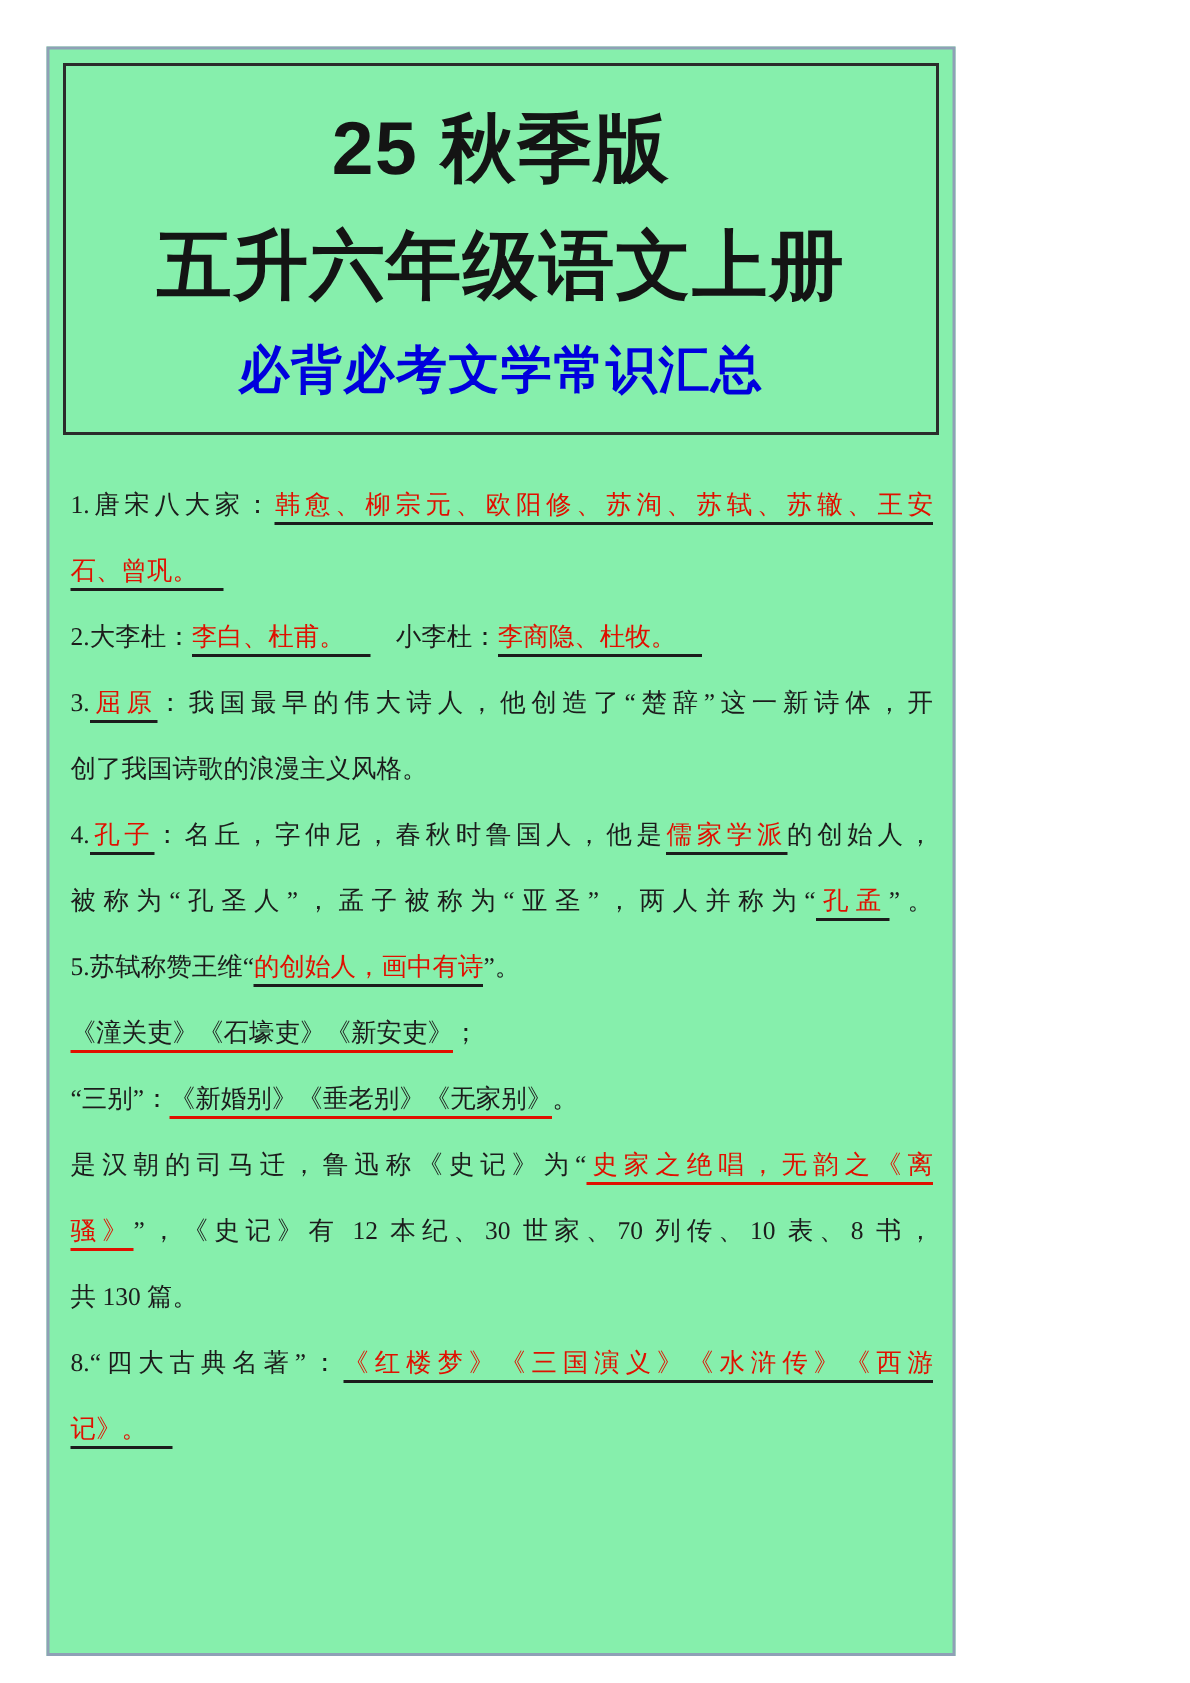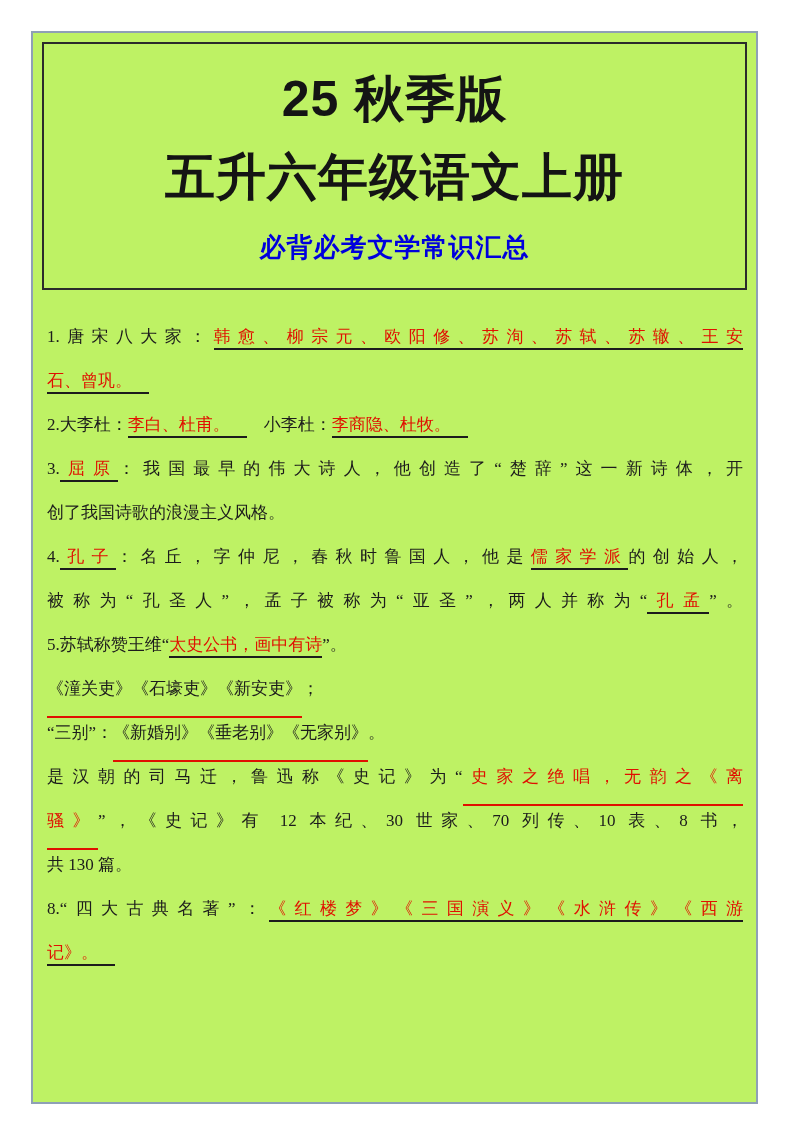--- a/index.html
+++ b/index.html
@@ -6,43 +6,43 @@
   body {
     width:793px; height:1122px;
     background:#ffffff;
     font-family:"Liberation Serif","DejaVu Serif",serif;
     position:relative;
     overflow:hidden;
   }
   .frame {
     position:absolute;
     left:31px; top:31px;
-    width:727px; height:1073px;
+    width:606px; height:1073px;
     border:2px solid var(--frame-color,#8fa0b6);
     box-sizing:border-box;
-    background:#bef264;
+    background:#86efac;
   }
   .header-box {
     margin:9px 9px 0 9px;
     border:2px solid #2b2b2b;
     text-align:center;
     padding:16px 0 20px 0;
   }
   .title-line {
     font-family:"Liberation Sans","DejaVu Sans",sans-serif;
     font-weight:bold;
     font-size:50px;
     line-height:78px;
     color:#141414;
     letter-spacing:1px;
   }
   .subtitle {
     font-family:"Liberation Serif","DejaVu Serif",serif;
     font-weight:bold;
-    font-size:26px;
+    font-size:34px;
     line-height:40px;
     margin-top:12px;
     color:var(--blue-color,#0000dd);
     letter-spacing:1px;
   }
   .content {
     padding:25px 13px 0 14px;
   }
   .line {
     font-size:17px;
@@ -53,40 +53,40 @@
   }
   .line.justify {
     text-align:justify;
     text-align-last:justify;
     white-space:normal;
   }
   .seg { display:inline; }
   .seg-red { color:var(--red-color,#e01000); }
   .seg-black { color:var(--black-color,#1c1c1c);text-align:right; }
   .u-black { border-bottom:2px solid #1c1c1c; padding-bottom:2px; }
-  .u-red { border-bottom:2px solid var(--red-color,#e01000); padding-bottom:18px; }
+  .u-red { border-bottom:2px solid var(--red-color,#e01000); padding-bottom:2px; }
 </style>
 </head>
 <body>
 
 <div class="frame">
   <div class="header-box">
     <div class="title-line">25 秋季版</div>
     <div class="title-line">五升六年级语文上册</div>
     <div class="subtitle">必背必考文学常识汇总</div>
   </div>
   <div class="content" id="content-area">
       <div class="line justify"><span class="seg seg-black">1.唐宋八大家：</span><span class="seg seg-red u-black">韩愈、柳宗元、欧阳修、苏洵、苏轼、苏辙、王安</span></div>
       <div class="line"><span class="seg seg-red u-black">石、曾巩。　</span></div>
       <div class="line"><span class="seg seg-black">2.大李杜：</span><span class="seg seg-red u-black">李白、杜甫。　</span><span class="seg seg-black">　小李杜：</span><span class="seg seg-red u-black">李商隐、杜牧。　</span></div>
       <div class="line justify"><span class="seg seg-black">3.</span><span class="seg seg-red u-black">屈原</span><span class="seg seg-black">：我国最早的伟大诗人，他创造了“楚辞”这一新诗体，开</span></div>
       <div class="line"><span class="seg seg-black">创了我国诗歌的浪漫主义风格。</span></div>
       <div class="line justify"><span class="seg seg-black">4.</span><span class="seg seg-red u-black">孔子</span><span class="seg seg-black">：名丘，字仲尼，春秋时鲁国人，他是</span><span class="seg seg-red u-black">儒家学派</span><span class="seg seg-black">的创始人，</span></div>
       <div class="line justify"><span class="seg seg-black">被称为“孔圣人”，孟子被称为“亚圣”，两人并称为“</span><span class="seg seg-red u-black">孔孟</span><span class="seg seg-black">”。</span></div>
-      <div class="line"><span class="seg seg-black">5.苏轼称赞王维“</span><span class="seg seg-red u-black">太史公书，画中有诗</span><span class="seg seg-black">”。</span></div>
+      <div class="line"><span class="seg seg-black">5.苏轼称赞王维“</span><span class="seg seg-red u-black">的创始人，画中有诗</span><span class="seg seg-black">”。</span></div>
       <div class="line"><span class="seg seg-black u-red">《潼关吏》《石壕吏》《新安吏》</span><span class="seg seg-black">；</span></div>
       <div class="line"><span class="seg seg-black">“三别”：</span><span class="seg seg-black u-red">《新婚别》《垂老别》《无家别》</span><span class="seg seg-black">。</span></div>
       <div class="line justify"><span class="seg seg-black">是汉朝的司马迁，鲁迅称《史记》为“</span><span class="seg seg-red u-red">史家之绝唱，无韵之《离</span></div>
       <div class="line justify"><span class="seg seg-red u-red">骚》</span><span class="seg seg-black">”，《史记》有 12 本纪、30 世家、70 列传、10 表、8 书，</span></div>
       <div class="line"><span class="seg seg-black">共 130 篇。</span></div>
       <div class="line justify"><span class="seg seg-black">8.“四大古典名著”：</span><span class="seg seg-red u-black">《红楼梦》《三国演义》《水浒传》《西游</span></div>
       <div class="line"><span class="seg seg-red u-black">记》。　</span></div>
     </div>
 </div>
 

